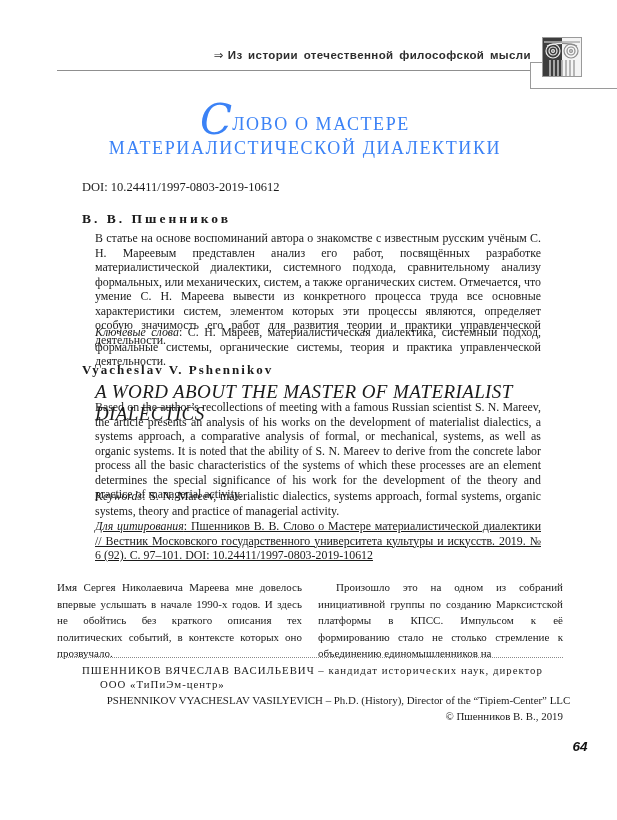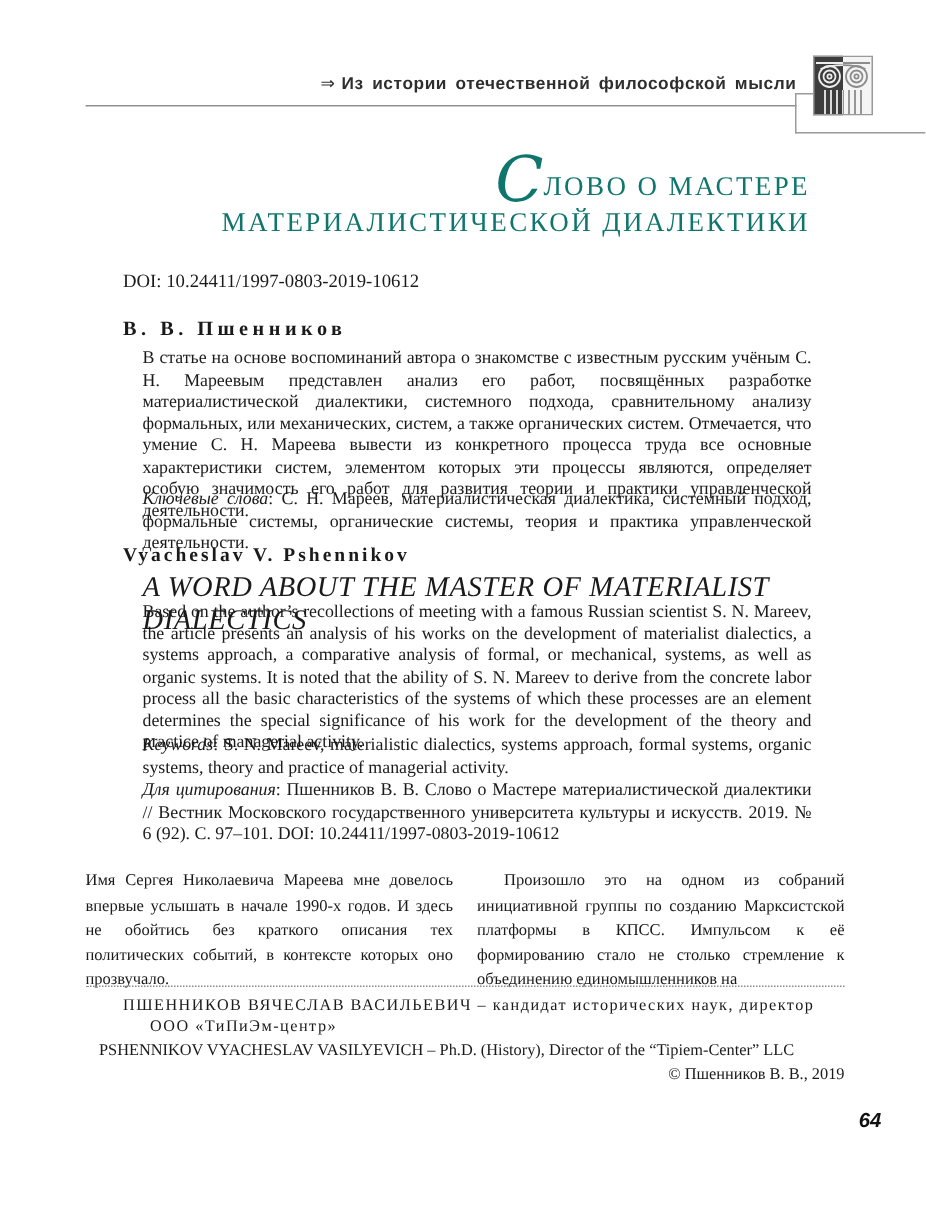--- a/index.html
+++ b/index.html
@@ -26,24 +26,24 @@
   .rubric .arrow { font-weight: normal; margin-right: 4px; }
   .header-rule { top: 70px; left: 57px; width: 474px; height: 1px; background: #8f8f8f; }
   .icon-box { top: 37px; left: 542px; width: 40px; height: 40px; }
   .line-connector { top: 62px; left: 530px; width: 12px; height: 1px; background: #9a9a9a; }
   .line-vert { top: 62px; left: 530px; width: 1px; height: 27px; background: #9a9a9a; }
   .line-horiz { top: 88px; left: 530px; width: 87px; height: 1px; background: #9a9a9a; }
 
   
   .title-block {
     top: 112px; left: 70px; width: 470px;
-    text-align: right;
+    text-align: center;
     font-size: 18px; letter-spacing: 1.6px;
     line-height: 24px;
-    color: #0f766e;
+    color: #3b82f6;
   }
   .title-initial {
     font-size: 42px; font-style: italic; letter-spacing: 0;
     line-height: 0; position: relative; top: 4px;
     font-family: "DejaVu Serif", serif;
   }
 
   
   .meta { top: 179px; left: 82px; font-size: 12.5px; line-height: 17px; }
 
@@ -61,42 +61,42 @@
   .author-en {
     top: 362px; left: 82px;
     font-weight: bold; font-size: 13px; letter-spacing: 2px;
   }
   .title-en {
     top: 381px; left: 95px;
     font-style: italic; font-size: 19px; letter-spacing: 0.4px;
   }
   .abstract-en { top: 400px; left: 95px; width: 446px; }
   .keywords-en { top: 489px; left: 95px; width: 446px; }
-  .citation { top: 519px; left: 95px; width: 446px; }
+  .citation { top: 519px; left: 95px; width: 446px; text-decoration: underline; }
   .lead-italic { font-style: italic; }
 
   
   .columns { top: 579px; left: 57px; width: 506px; display: flex; }
   .col {
     width: 245px;
     text-align: justify;
     font-size: 11px; line-height: 16.5px;
   }
   .col-left { margin-right: 16px; }
   .col-right { text-indent: 18px; }
 
   
   .dotted-rule { top: 657px; left: 57px; width: 506px; border-top: 1px dotted #8a8a8a; height: 0; }
   .footer-ru {
     top: 664px; left: 82px; width: 481px;
     font-size: 10.8px; line-height: 13.5px; letter-spacing: 1px;
     padding-left: 18px; text-indent: -18px;
     box-sizing: border-box;
   }
-  .footer-en { top: 694px; left: 66px; width: 481px; font-size: 10.9px; }
+  .footer-en { top: 694px; left: 98px; width: 481px; font-size: 10.9px; text-align: center; }
   .copyright { top: 710px; left: 82px; width: 481px; text-align: right; font-size: 10.9px; }
   .page-number {
     top: 739px; left: 560px; width: 40px;
     text-align: center;
     font-family: "Liberation Sans", "DejaVu Sans", sans-serif;
     font-weight: bold; font-style: italic; font-size: 13.5px;
     color: #111;
   }
 </style>
 </head>

